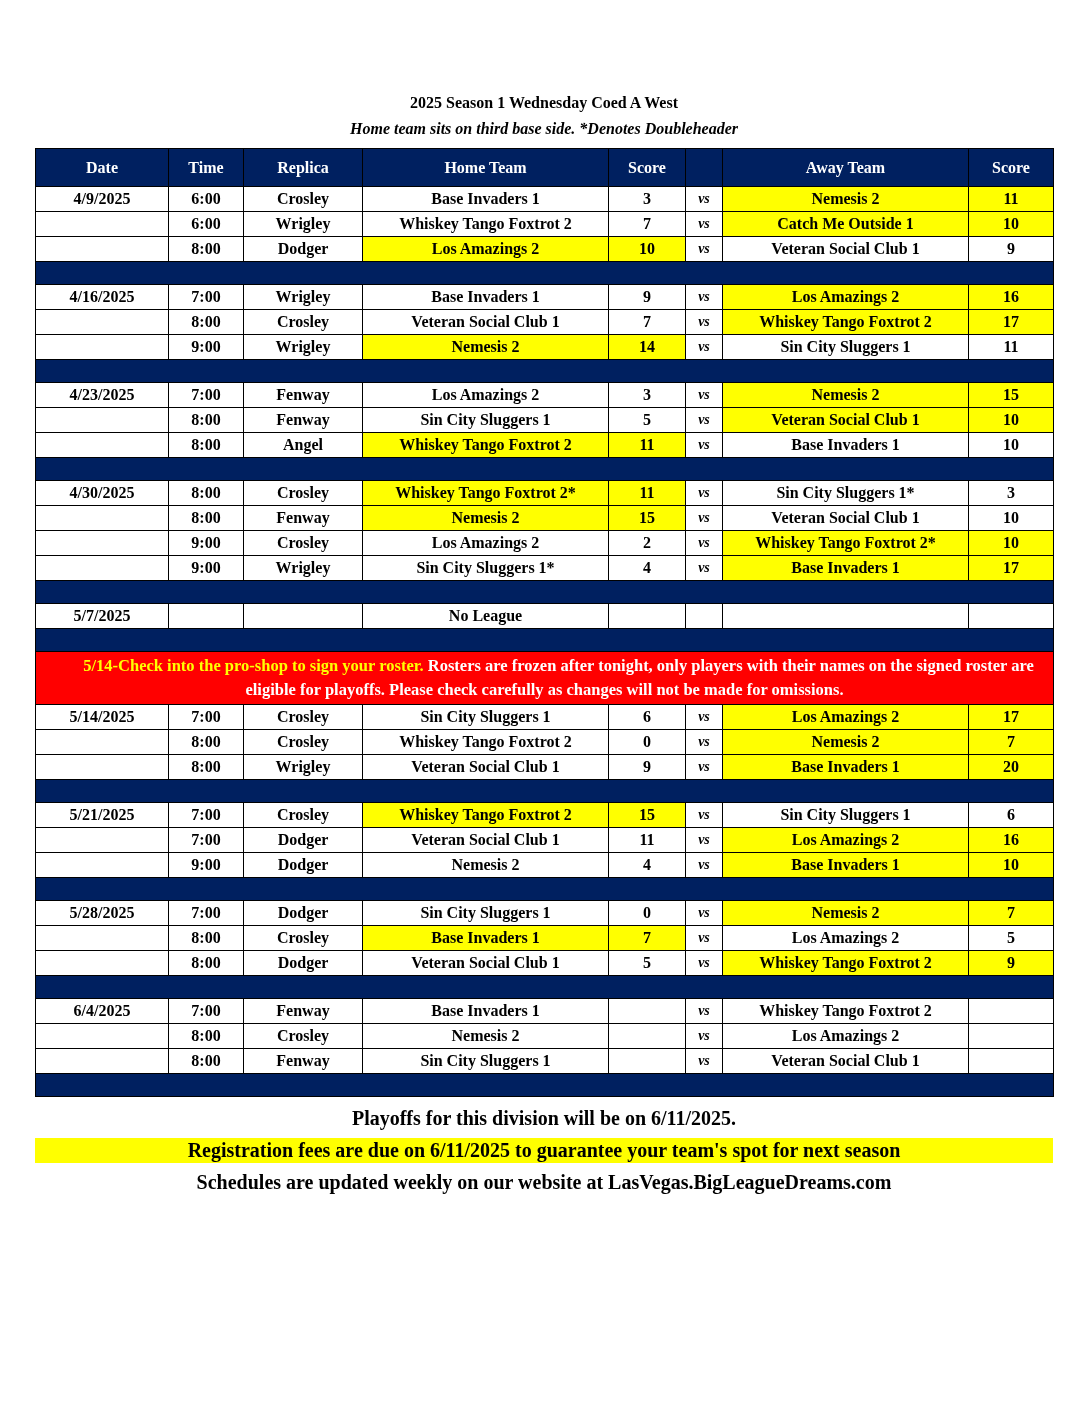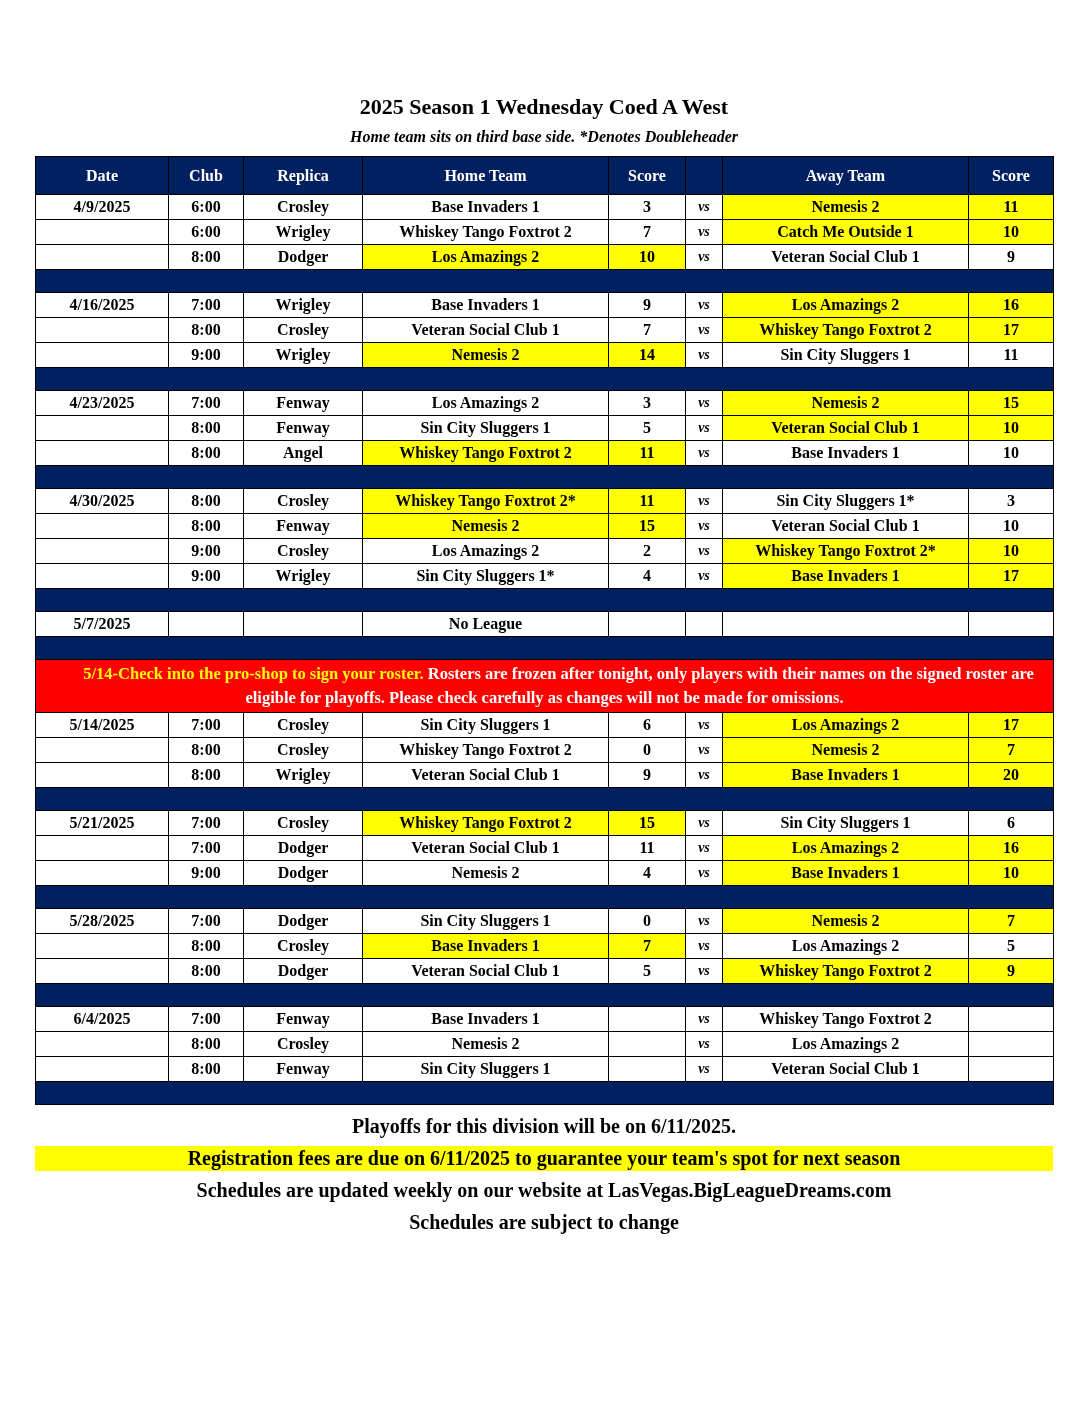--- a/index.html
+++ b/index.html
@@ -22,21 +22,21 @@
   }
   .title {
     margin: 0 0 6px 0;
     font-size: 30px;
     font-weight: bold;
     text-align: center;
     color: #000;
   }
   .subtitle {
     margin: 0 0 8px 0;
-    font-size: 22px;
+    font-size: 16px;
     font-weight: bold;
     text-align: center;
     color: #000;
   }
   .note {
     margin: 0 0 10px 0;
     font-size: 16px;
     font-weight: bold;
     font-style: italic;
     text-align: center;
@@ -119,21 +119,21 @@
       <col style="width:119px">
       <col style="width:246px">
       <col style="width:77px">
       <col style="width:37px">
       <col style="width:246px">
       <col style="width:85px">
     </colgroup>
     <thead>
       <tr>
         <th>Date</th>
-        <th>Club</th>
+        <th>Time</th>
         <th>Replica</th>
         <th>Home Team</th>
         <th>Score</th>
         <th></th>
         <th>Away Team</th>
         <th>Score</th>
       </tr>
     </thead>
     <tbody>
         <tr>
@@ -426,16 +426,15 @@
         <tr class="sep-row">
           <td colspan="8"></td>
         </tr>
       </tbody>
   </table>
 
   <div class="footer">
     <div class="footer-line">Playoffs for this division will be on 6/11/2025.</div>
     <div class="footer-line yellow-bg">Registration fees are due on 6/11/2025 to guarantee your team's spot for next season</div>
     <div class="footer-line">Schedules are updated weekly on our website at LasVegas.BigLeagueDreams.com</div>
-    <div class="footer-line">Schedules are subject to change</div>
   </div>
 
 </div>
 
 </body></html>

